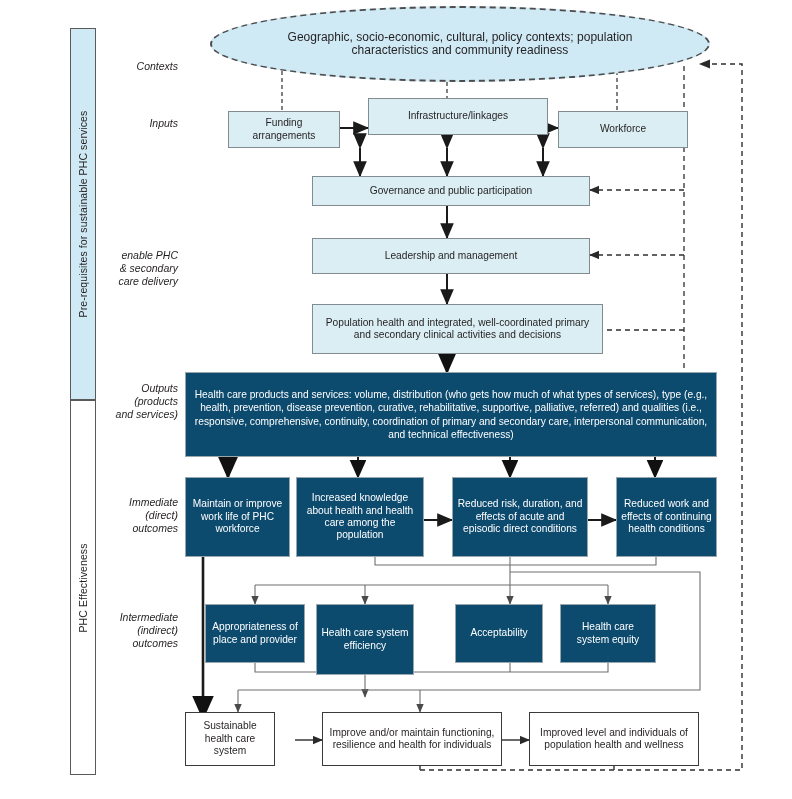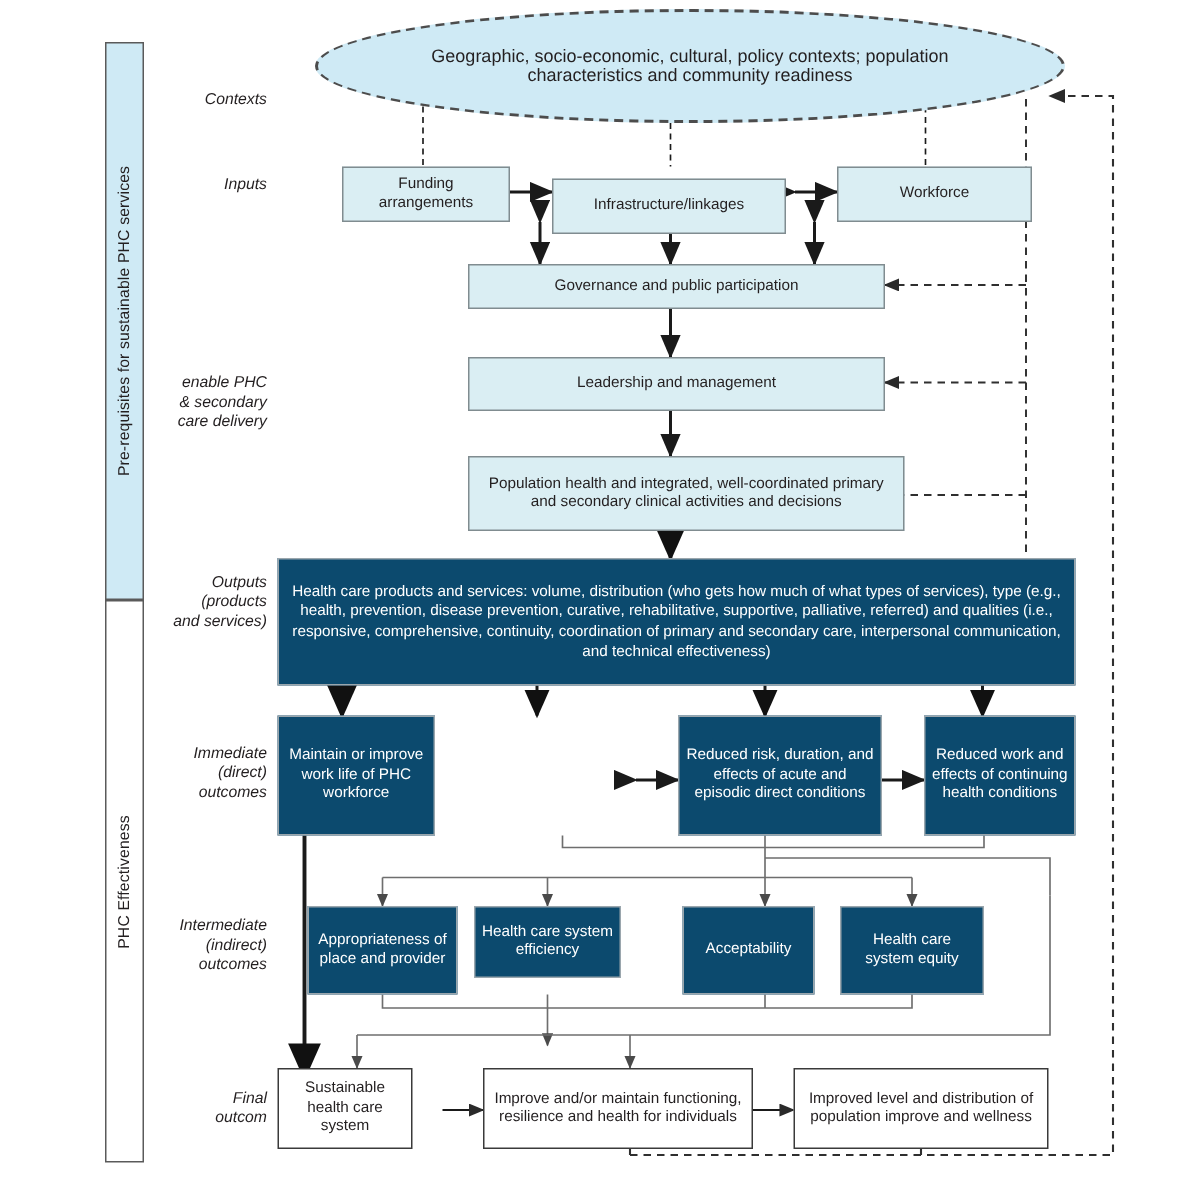--- a/index.html
+++ b/index.html
@@ -162,33 +162,29 @@
   <div class="stagelab" style="top:496px">
     <div>Immediate</div>
     <div>(direct)</div>
     <div>outcomes</div>
   </div>
   <div class="stagelab" style="top:611px">
     <div>Intermediate</div>
     <div>(indirect)</div>
     <div>outcomes</div>
   </div>
-  <div class="stagelab" style="top:726px">
-    <div>Final</div>
-    <div>outcom</div>
-  </div>
 
   <div id="ellipse">
     <span>Geographic, socio-economic, cultural, policy contexts; population characteristics and community readiness</span>
   </div>
 
   <div class="box box-lt" style="left:228px;top:111px;width:112px;height:37px">
     <span>Funding arrangements</span>
   </div>
-  <div class="box box-lt" style="left:368px;top:119px;width:156px;height:37px">
+  <div class="box box-lt" style="left:368px;top:98px;width:180px;height:37px">
     <span>Infrastructure/linkages</span>
   </div>
   <div class="box box-lt" style="left:558px;top:111px;width:130px;height:37px">
     <span>Workforce</span>
   </div>
 
   <div class="box box-lt" style="left:312px;top:176px;width:278px;height:30px">
     <span>Governance and public participation</span>
   </div>
   <div class="box box-lt" style="left:312px;top:238px;width:278px;height:36px">
@@ -198,43 +194,46 @@
     <span>Population health and integrated, well-coordinated primary and secondary clinical activities and decisions</span>
   </div>
 
   <div class="box box-dk" style="left:185px;top:372px;width:532px;height:85px;line-height:13.4px">
     <span>Health care products and services: volume, distribution (who gets how much of what types of services), type (e.g., health, prevention, disease prevention, curative, rehabilitative, supportive, palliative, referred) and qualities (i.e., responsive, comprehensive, continuity, coordination of primary and secondary care, interpersonal communication, and technical effectiveness)</span>
   </div>
 
   <div class="box box-dk" style="left:185px;top:477px;width:105px;height:80px">
     <span>Maintain or improve work life of PHC workforce</span>
   </div>
+  <div class="box box-dk" style="left:296px;top:477px;width:128px;height:80px">
+    <span>Increased knowledge about health and health care among the population</span>
+  </div>
   <div class="box box-dk" style="left:452px;top:477px;width:136px;height:80px">
     <span>Reduced risk, duration, and effects of acute and episodic direct conditions</span>
   </div>
   <div class="box box-dk" style="left:616px;top:477px;width:101px;height:80px">
     <span>Reduced work and effects of continuing health conditions</span>
   </div>
 
   <div class="box box-dk" style="left:205px;top:604px;width:100px;height:59px">
     <span>Appropriateness of place and provider</span>
   </div>
-  <div class="box box-dk" style="left:316px;top:604px;width:98px;height:48px">
+  <div class="box box-dk" style="left:316px;top:604px;width:98px;height:71px">
     <span>Health care system efficiency</span>
   </div>
   <div class="box box-dk" style="left:560px;top:604px;width:96px;height:59px">
     <span>Health care system equity</span>
   </div>
   <div class="box box-dk" style="left:455px;top:604px;width:88px;height:59px">
     <span>Acceptability</span>
   </div>
 
   <div class="box box-wt" style="left:185px;top:712px;width:90px;height:54px">
     <span>Sustainable health care system</span>
   </div>
   <div class="box box-wt" style="left:322px;top:712px;width:180px;height:54px">
     <span>Improve and/or maintain functioning, resilience and health for individuals</span>
   </div>
   <div class="box box-wt" style="left:529px;top:712px;width:170px;height:54px">
-    <span>Improved level and distribution of population improve and wellness</span>
+    <span>Improved level and individuals of population health and wellness</span>
   </div>
 
 </div>
 
 </body></html>

